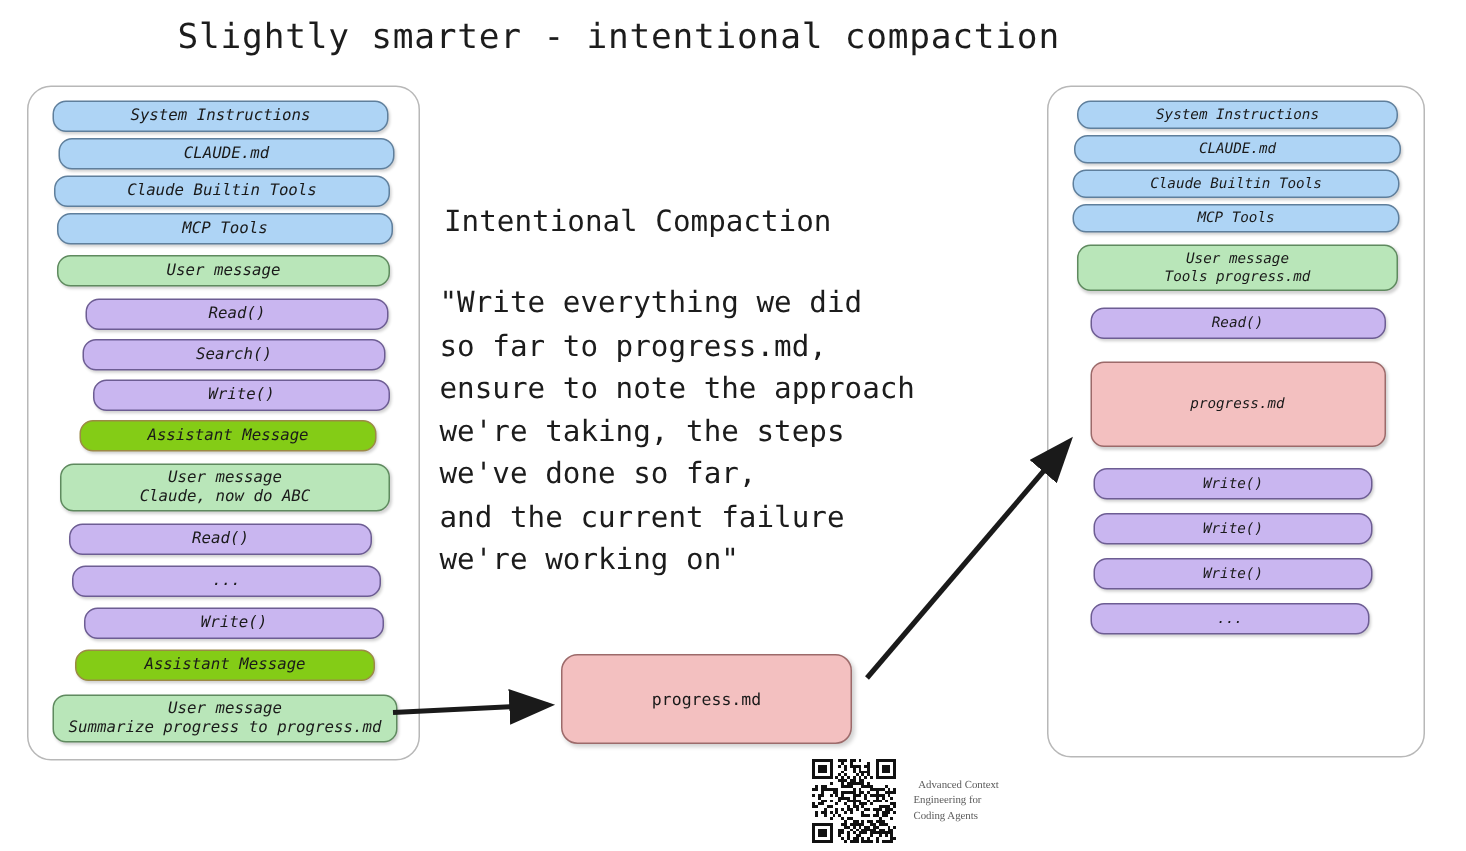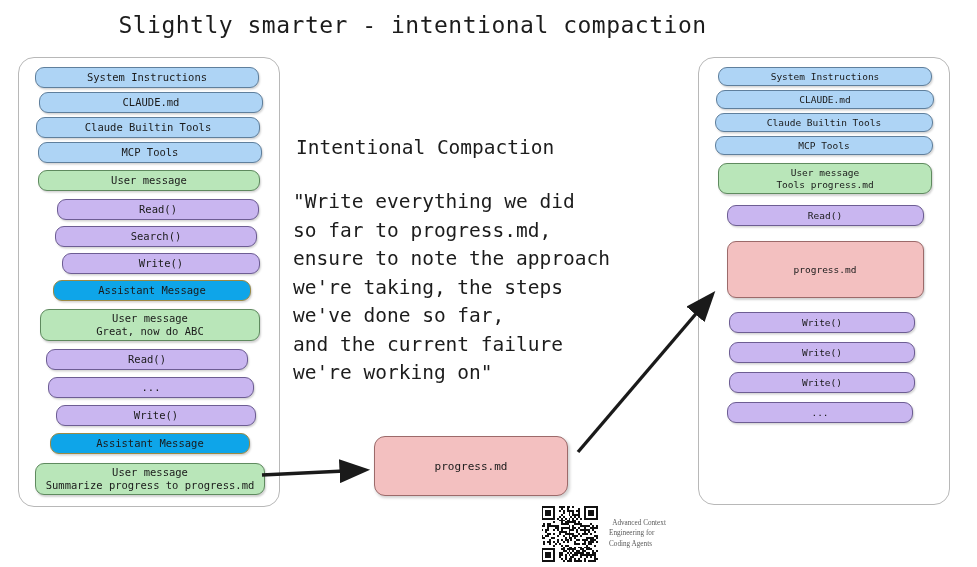--- a/index.html
+++ b/index.html
@@ -57,27 +57,28 @@
     border-radius: 9px;
     border: 1.2px solid #6f6f7a;
     display: flex;
     flex-direction: column;
     align-items: center;
     justify-content: center;
     text-align: right;
     line-height: 1.25;
     box-shadow: 1px 1.5px 2px rgba(0,0,0,0.18);
     font-family: "DejaVu Sans Mono", "Liberation Mono", monospace;
+    font-style: italic;
   }
   .blk .sub { display: block; }
 
   .c-blue   { background: #aed4f5; border-color: #5f7f9c; }
   .c-green  { background: #b9e6b9; border-color: #5f8a5f; }
   .c-purple { background: #c9b6f0; border-color: #6d5d93; }
-  .c-yellow { background: #0ea5e9; border-color: #9c8a45; }
+  .c-yellow { background: #84cc16; border-color: #9c8a45; }
   .c-red    { background: #f3c0c0; border-color: #9c6a6a; }
 
   
   .panel-left .blk  { font-size: 10.5px; }
   .panel-right .blk { font-size: 9.5px; }
 
   
   .center-head {
     position: absolute;
     left: 296px;
@@ -171,21 +172,21 @@
         <span>Search()</span>
       </div>
       <div class="blk c-purple" style="width: 198px; height: 21px; margin-left: 24px; margin-bottom: 6px;">
         <span>Write()</span>
       </div>
       <div class="blk c-yellow" style="width: 198px; height: 21px; margin-left: 6px; margin-bottom: 8px;">
         <span>Assistant Message</span>
       </div>
       <div class="blk c-green" style="width: 220px; height: 32px; margin-left: 2px; margin-bottom: 8px;">
         <span>User message</span>
-        <span class="sub">Great, now do ABC</span>
+        <span class="sub">Claude, now do ABC</span>
       </div>
       <div class="blk c-purple" style="width: 202px; height: 21px; margin-left: -4px; margin-bottom: 7px;">
         <span>Read()</span>
       </div>
       <div class="blk c-purple" style="width: 206px; height: 21px; margin-left: 4px; margin-bottom: 7px;">
         <span>...</span>
       </div>
       <div class="blk c-purple" style="width: 200px; height: 21px; margin-left: 14px; margin-bottom: 7px;">
         <span>Write()</span>
       </div>

